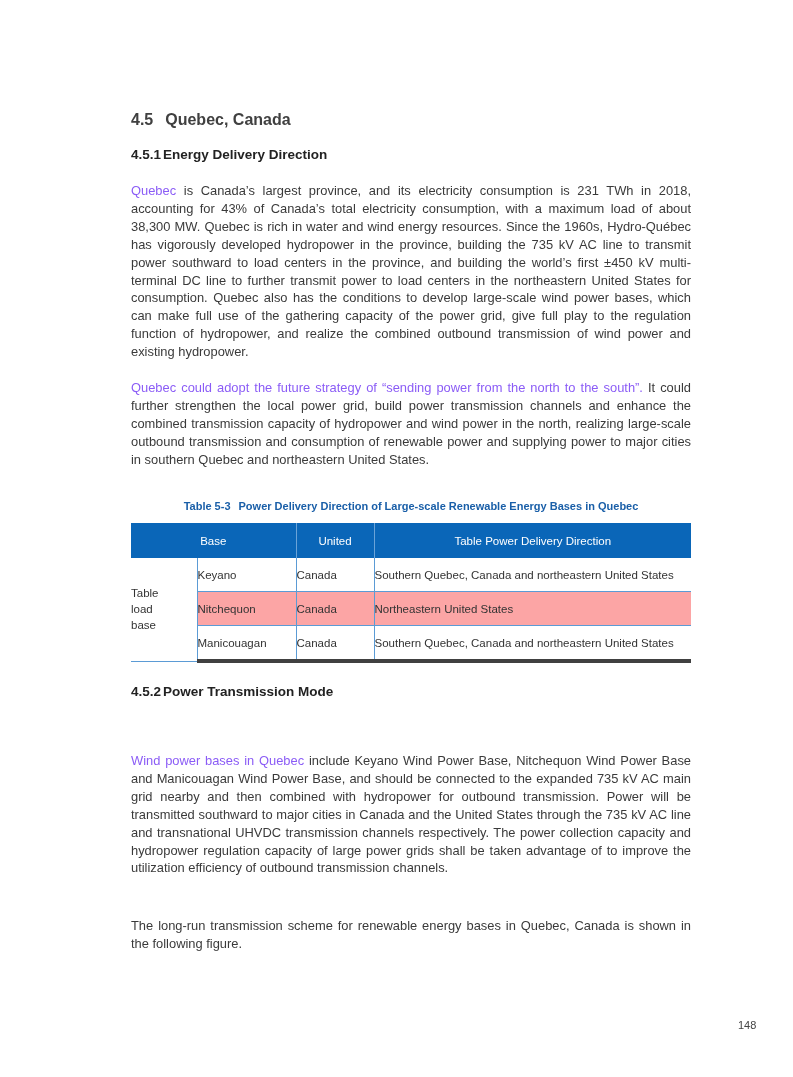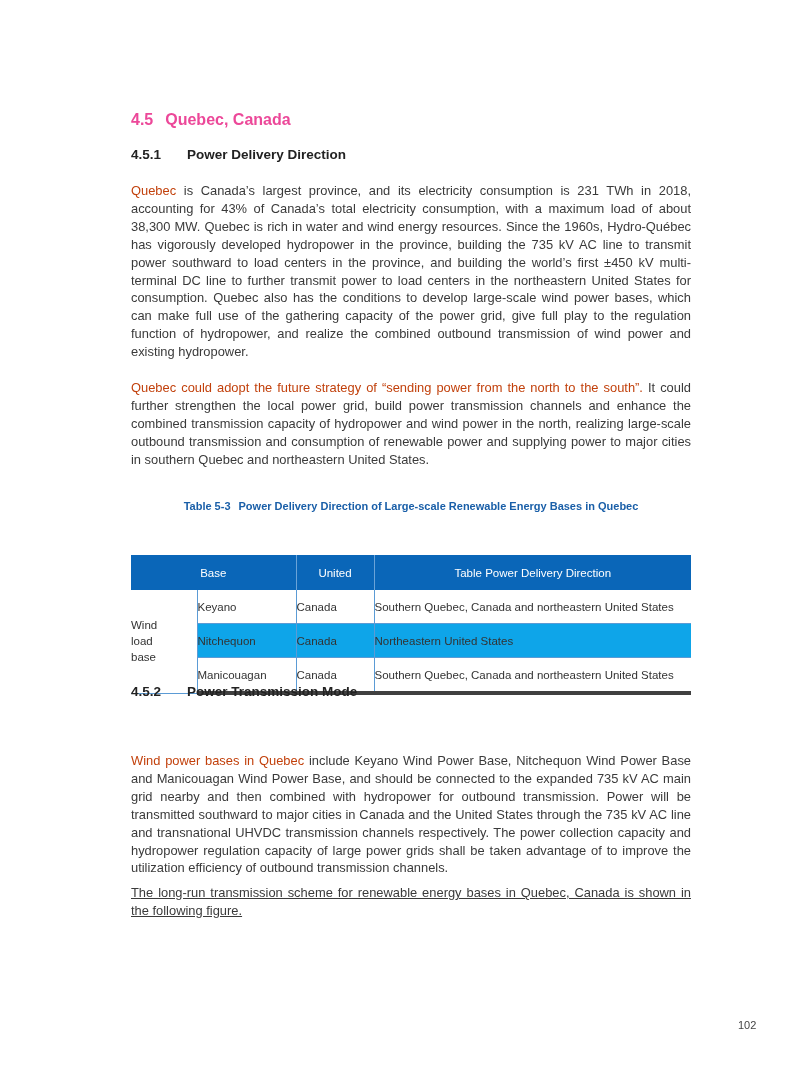--- a/index.html
+++ b/index.html
@@ -1,54 +1,54 @@
 <!DOCTYPE html>
 <html><head>
 <meta charset="utf-8">
 <style>
   html, body { margin: 0; padding: 0; background: #ffffff; }
   body { width: 793px; height: 1077px; position: relative; overflow: hidden;
          font-family: "Liberation Sans", sans-serif; color: #333333; }
   .page { position: absolute; left: 131px; top: 0; width: 560px; }
-  h1 { position: absolute; top: 111px; left: 0; margin: 0; font-size: 16px; font-weight: bold; color: #ec4899; white-space: nowrap; }
+  h1 { position: absolute; top: 111px; left: 0; margin: 0; font-size: 16px; font-weight: bold; color: #404040; white-space: nowrap; }
   h1 .num { margin-right: 12px; }
   h2 { position: absolute; left: 0; margin: 0; font-size: 13.5px; font-weight: bold; color: #222; white-space: nowrap; }
-  h2 .num { margin-right: 26px; text-align: center; }
+  h2 .num { margin-right: 2px; text-align: center; }
   .h2a { top: 147px; }
   .h2b { top: 684px; }
   p { position: absolute; left: 0; width: 560px; margin: 0; font-size: 12.9px; line-height: 17.9px;
       text-align: justify; color: #3a3a3a; }
-  p .lead { color: #c2410c; }
+  p .lead { color: #8b5cf6; }
   .p1 { top: 182px; }
   .p2 { top: 379px; }
   .p3 { top: 752px; }
-  .p4 { top: 884px; text-decoration: underline; }
+  .p4 { top: 917px; }
   .caption { position: absolute; top: 500px; left: 0; width: 560px; text-align: center;
              font-size: 11px; font-weight: bold; color: #1a5fa8; }
   .caption .num { margin-right: 8px; }
   table { position: absolute; top: 523px; left: 0; width: 560px; border-collapse: collapse;
-          font-size: 11.5px; color: #333; margin-top: 32px; }
+          font-size: 11.5px; color: #333; }
   thead th { background: #0a66b8; color: #ffffff; font-weight: normal; height: 35px;
              border-right: 1px solid #6aa3d8; padding: 0; }
   thead th:last-child { border-right: none; }
   tbody td { height: 33px; padding: 0; text-align: left; border-right: 1.5px solid #5b9bd5;
              border-bottom: 1.5px solid #5b9bd5; }
   tbody td:last-child { border-right: none; }
-  tbody tr.alt td.cell { background: #0ea5e9; }
+  tbody tr.alt td.cell { background: #fca5a5; }
   tbody td.group { line-height: 16px; }
   tbody tr:last-child td { border-bottom: 4px solid #404040; }
   .pagenum { position: absolute; top: 1019px; left: 738px; font-size: 11px; color: #444; }
 </style>
 </head>
 <body>
 
 <div class="page">
   <h1><span class="num">4.5</span><span>Quebec, Canada</span></h1>
 
-  <h2 class="h2a"><span class="num">4.5.1</span><span>Power Delivery Direction</span></h2>
+  <h2 class="h2a"><span class="num">4.5.1</span><span>Energy Delivery Direction</span></h2>
 
   <p class="p1"><span class="lead">Quebec</span><span> is Canada’s largest province, and its electricity consumption is 231 TWh in 2018, accounting for 43% of Canada’s total electricity consumption, with a maximum load of about 38,300 MW. Quebec is rich in water and wind energy resources. Since the 1960s, Hydro-Québec has vigorously developed hydropower in the province, building the 735 kV AC line to transmit power southward to load centers in the province, and building the world’s first ±450 kV multi-terminal DC line to further transmit power to load centers in the northeastern United States for consumption. Quebec also has the conditions to develop large-scale wind power bases, which can make full use of the gathering capacity of the power grid, give full play to the regulation function of hydropower, and realize the combined outbound transmission of wind power and existing hydropower.</span></p>
 
   <p class="p2"><span class="lead">Quebec could adopt the future strategy of “sending power from the north to the south”.</span><span> It could further strengthen the local power grid, build power transmission channels and enhance the combined transmission capacity of hydropower and wind power in the north, realizing large-scale outbound transmission and consumption of renewable power and supplying power to major cities in southern Quebec and northeastern United States.</span></p>
 
   <div class="caption"><span class="num">Table 5-3</span><span>Power Delivery Direction of Large-scale Renewable Energy Bases in Quebec</span></div>
 
   <table>
     <colgroup>
       <col style="width:66px">
@@ -58,21 +58,21 @@
     </colgroup>
     <thead>
       <tr>
         <th colspan="2">Base</th>
         <th>United</th>
         <th>Table Power Delivery Direction</th>
       </tr>
     </thead>
     <tbody>
       <tr>
-        <td rowspan="3" class="group"><span>Wind</span><br><span>load</span><br><span>base</span></td>
+        <td rowspan="3" class="group"><span>Table</span><br><span>load</span><br><span>base</span></td>
         <td class="cell">Keyano</td>
         <td class="cell">Canada</td>
         <td class="cell">Southern Quebec, Canada and northeastern United States</td>
       </tr>
       <tr class="alt">
         <td class="cell">Nitchequon</td>
         <td class="cell">Canada</td>
         <td class="cell">Northeastern United States</td>
       </tr>
       <tr>
@@ -83,13 +83,13 @@
     </tbody>
   </table>
 
   <h2 class="h2b"><span class="num">4.5.2</span><span>Power Transmission Mode</span></h2>
 
   <p class="p3"><span class="lead">Wind power bases in Quebec</span><span> include Keyano Wind Power Base, Nitchequon Wind Power Base and Manicouagan Wind Power Base, and should be connected to the expanded 735 kV AC main grid nearby and then combined with hydropower for outbound transmission. Power will be transmitted southward to major cities in Canada and the United States through the 735 kV AC line and transnational UHVDC transmission channels respectively. The power collection capacity and hydropower regulation capacity of large power grids shall be taken advantage of to improve the utilization efficiency of outbound transmission channels.</span></p>
 
   <p class="p4"><span>The long-run transmission scheme for renewable energy bases in Quebec, Canada is shown in the following figure.</span></p>
 </div>
 
-<div class="pagenum">102</div>
+<div class="pagenum">148</div>
 
 </body></html>

